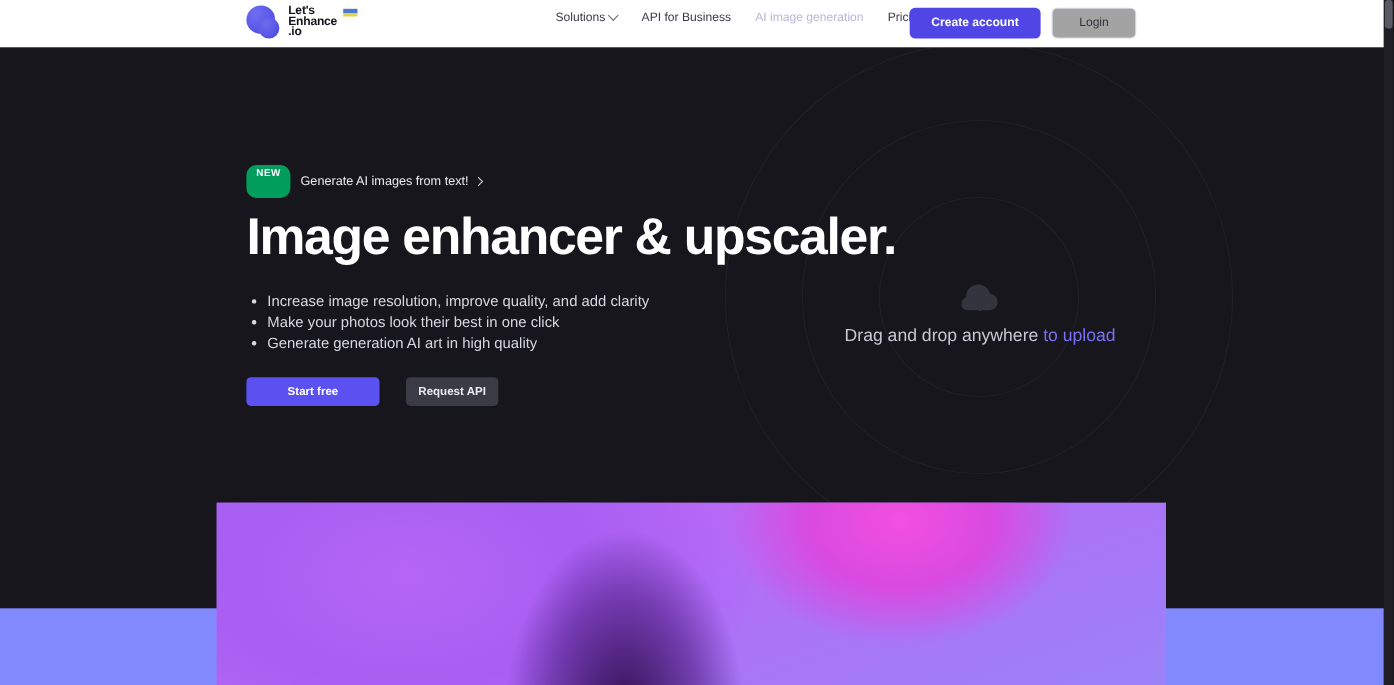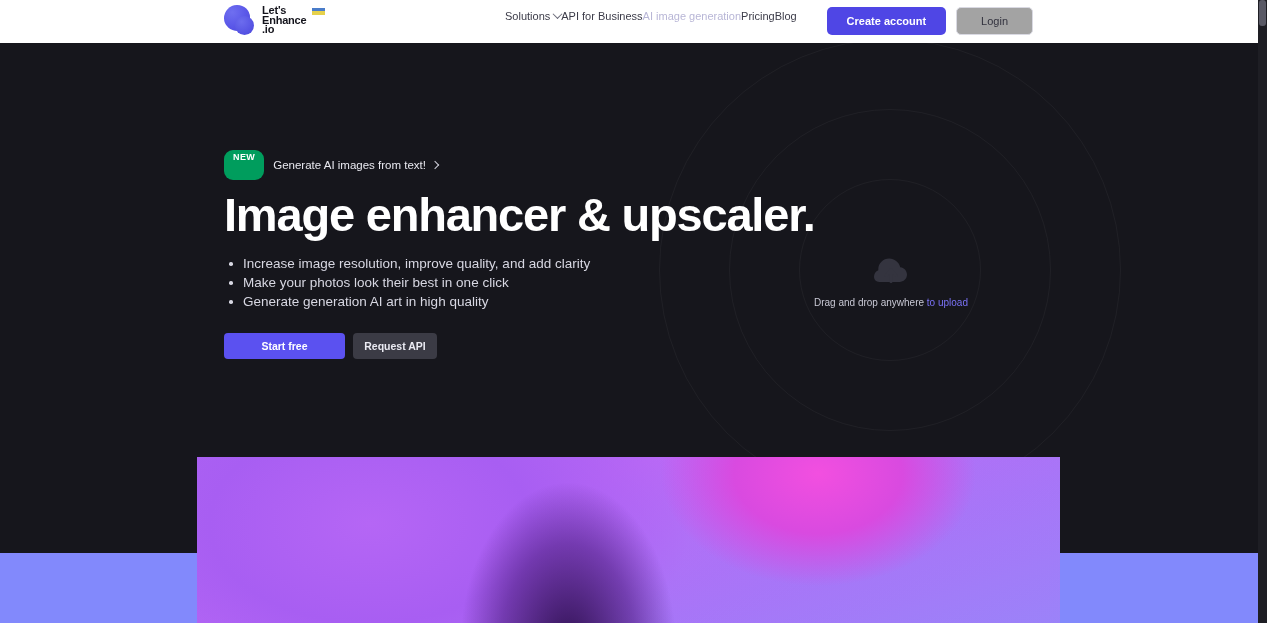--- a/index.html
+++ b/index.html
@@ -37,21 +37,21 @@
     font-weight: 700; color: #14141c; letter-spacing: -0.2px;
     position: relative;
   }
   #logo-text span { display: block; }
   #flag {
     position: absolute; left: 50px; top: 2px;
     width: 13px; height: 7px;
     background: linear-gradient(to bottom, #4a7cc9 0 50%, #e6d14b 50% 100%);
   }
 
-  #nav { position: absolute; left: 505px; top: 0; height: 31px; display: flex; align-items: center; }
+  #nav { position: absolute; left: 505px; top: 0; height: 31px; display: flex; align-items: center; gap: 22px; }
   .nav-item {
     font-size: 11px; color: #3b3b48; white-space: nowrap;
     display: flex; align-items: center; gap: 4px; cursor: pointer;
   }
   .nav-item.muted { color: #b8b6d6; }
   .chev-down { width: 7px; height: 7px; border-right: 1.3px solid #6a6a78; border-bottom: 1.3px solid #6a6a78;
                transform: rotate(45deg) translate(-1px,-1px); display:inline-block; }
 
   #header-actions { position: absolute; right: 225px; top: 7px; display: flex; align-items: center; gap: 10px; padding-left: 36px; }
   #btn-create {
@@ -93,51 +93,51 @@
   .chev-right { width: 6px; height: 6px; border-top: 1.3px solid #cfcfdb; border-right: 1.3px solid #cfcfdb;
                 transform: rotate(45deg); display:inline-block; }
 
   #hero-title {
     margin-top: 14px;
     font-size: 47px; line-height: 53px;
     font-weight: 700; color: #ffffff; letter-spacing: -1.2px;
     white-space: nowrap;
   }
 
-  #hero-list { margin-top: 13px; list-style: none; }
+  #hero-list { margin-top: 23px; list-style: none; }
   #hero-list li {
     position: relative; padding-left: 19px;
     font-size: 13.5px; line-height: 19px; color: #d7d7e2; margin-bottom: 0px;
   }
   #hero-list li::before {
     content: ""; position: absolute; left: 5px; top: 8px;
     width: 3.5px; height: 3.5px; border-radius: 50%; background: #d7d7e2;
   }
 
-  #cta-row { margin-top: 22px; display: flex; gap: 8px; }
+  #cta-row { margin-top: 22px; display: flex; gap: 24px; }
   #btn-start {
     width: 121px; height: 26px; border-radius: 4px;
     background: #5b51f0; color: #fff; font-size: 10.5px; font-weight: 700;
     border: none; display:flex; align-items:center; justify-content:center; cursor:pointer;
     font-family: "Liberation Sans", sans-serif;
   }
   #btn-api {
     width: 84px; height: 26px; border-radius: 4px;
     background: #3b3b45; color: #eaeaf2; font-size: 10.5px; font-weight: 700;
     border: none; display:flex; align-items:center; justify-content:center; cursor:pointer;
     font-family: "Liberation Sans", sans-serif;
   }
 
   
   #dropzone {
     position: absolute; left: 760px; top: 215px; width: 262px;
     display: flex; flex-direction: column; align-items: center; cursor: pointer;
   }
   #cloud-icon { width: 34px; height: 26px; opacity: 1; }
-  #drop-text { margin-top: 13px; font-size: 10px; color: #c8c8d4; white-space: nowrap; }
+  #drop-text { margin-top: 13px; font-size: 16px; color: #c8c8d4; white-space: nowrap; }
   #drop-text .link { color: #7a72f5; }
 
   
   #showcase {
     position: absolute; left: 197px; top: 457px; width: 863px; height: 166px;
     overflow: hidden; z-index: 20;
     background:
       radial-gradient(ellipse 150px 230px at 43% 115%, rgba(42,12,74,0.95) 0%, rgba(70,25,120,0.55) 45%, rgba(120,60,200,0.0) 72%),
       radial-gradient(ellipse 210px 150px at 72% 10%, #f24fe0 0%, #d94ae0 40%, rgba(190,90,240,0) 75%),
       radial-gradient(ellipse 320px 200px at 20% 40%, #b566f5 0%, #a85ef2 50%, rgba(160,100,245,0.2) 100%),

